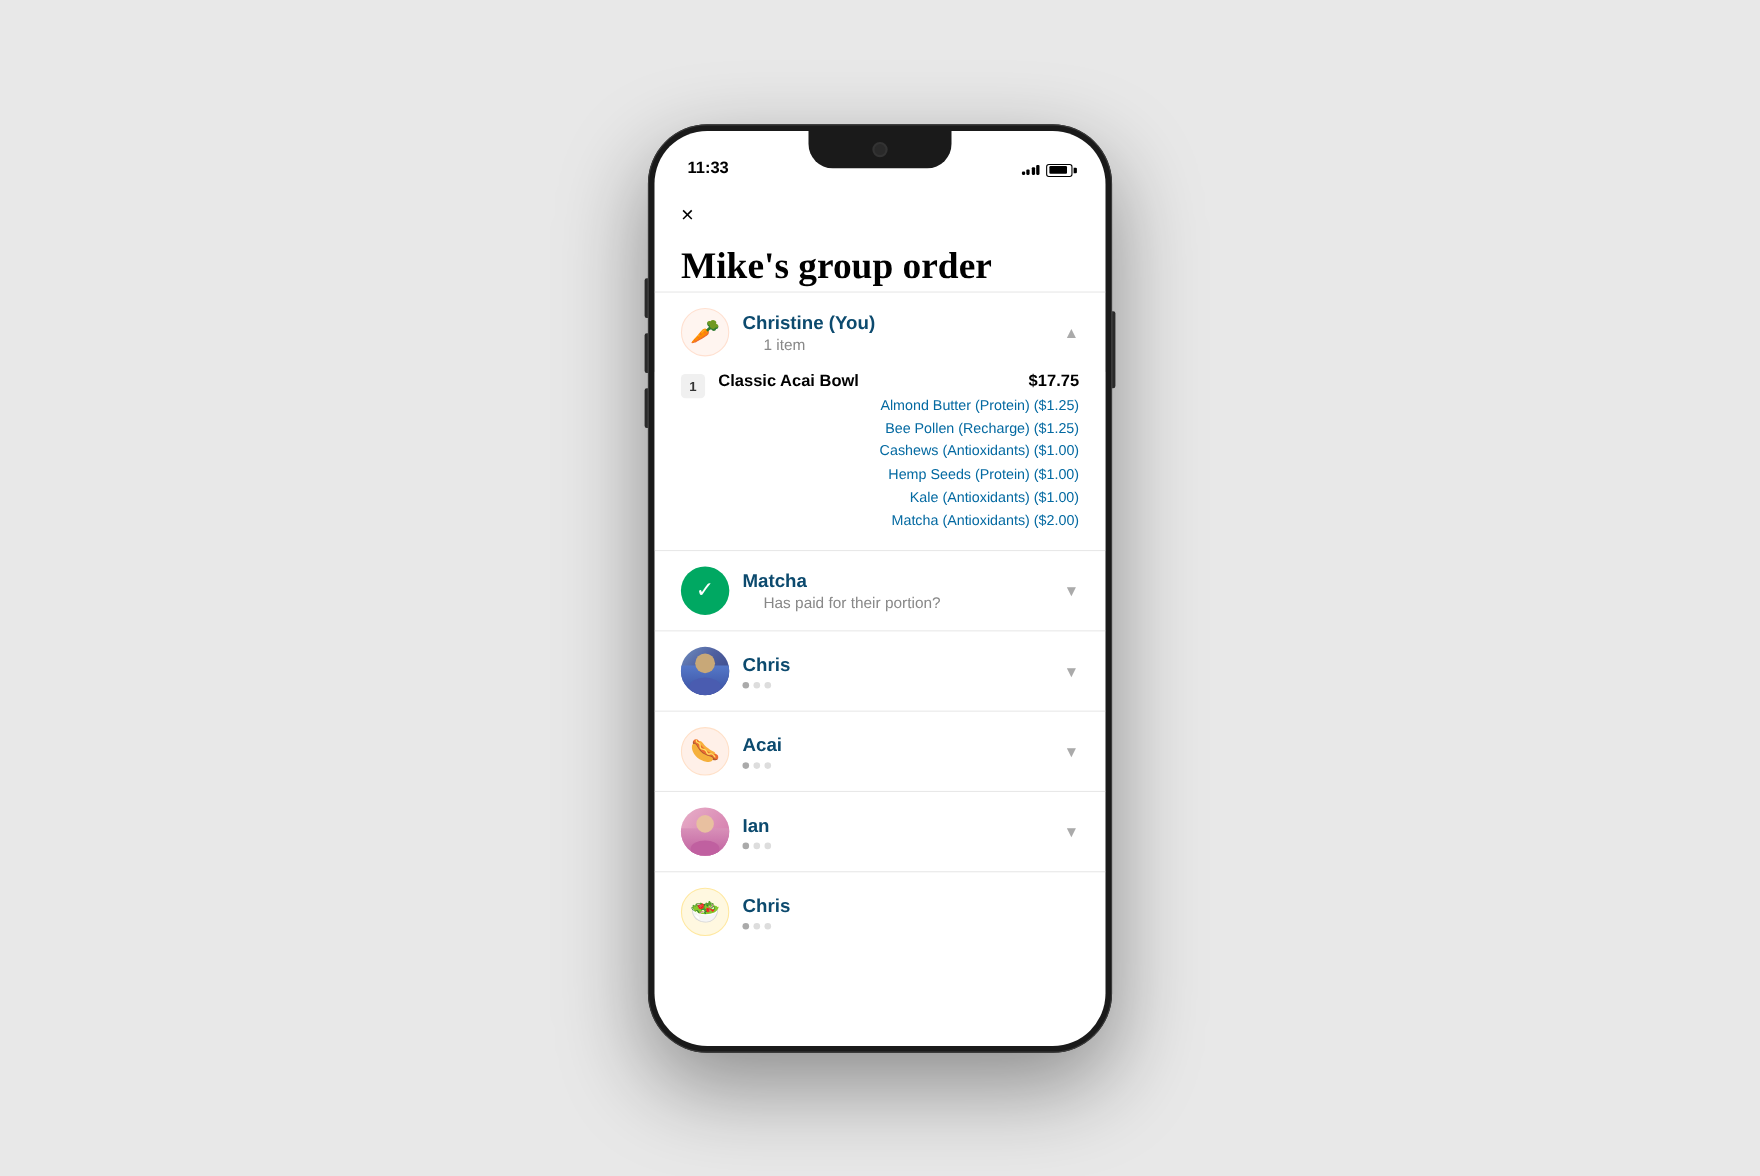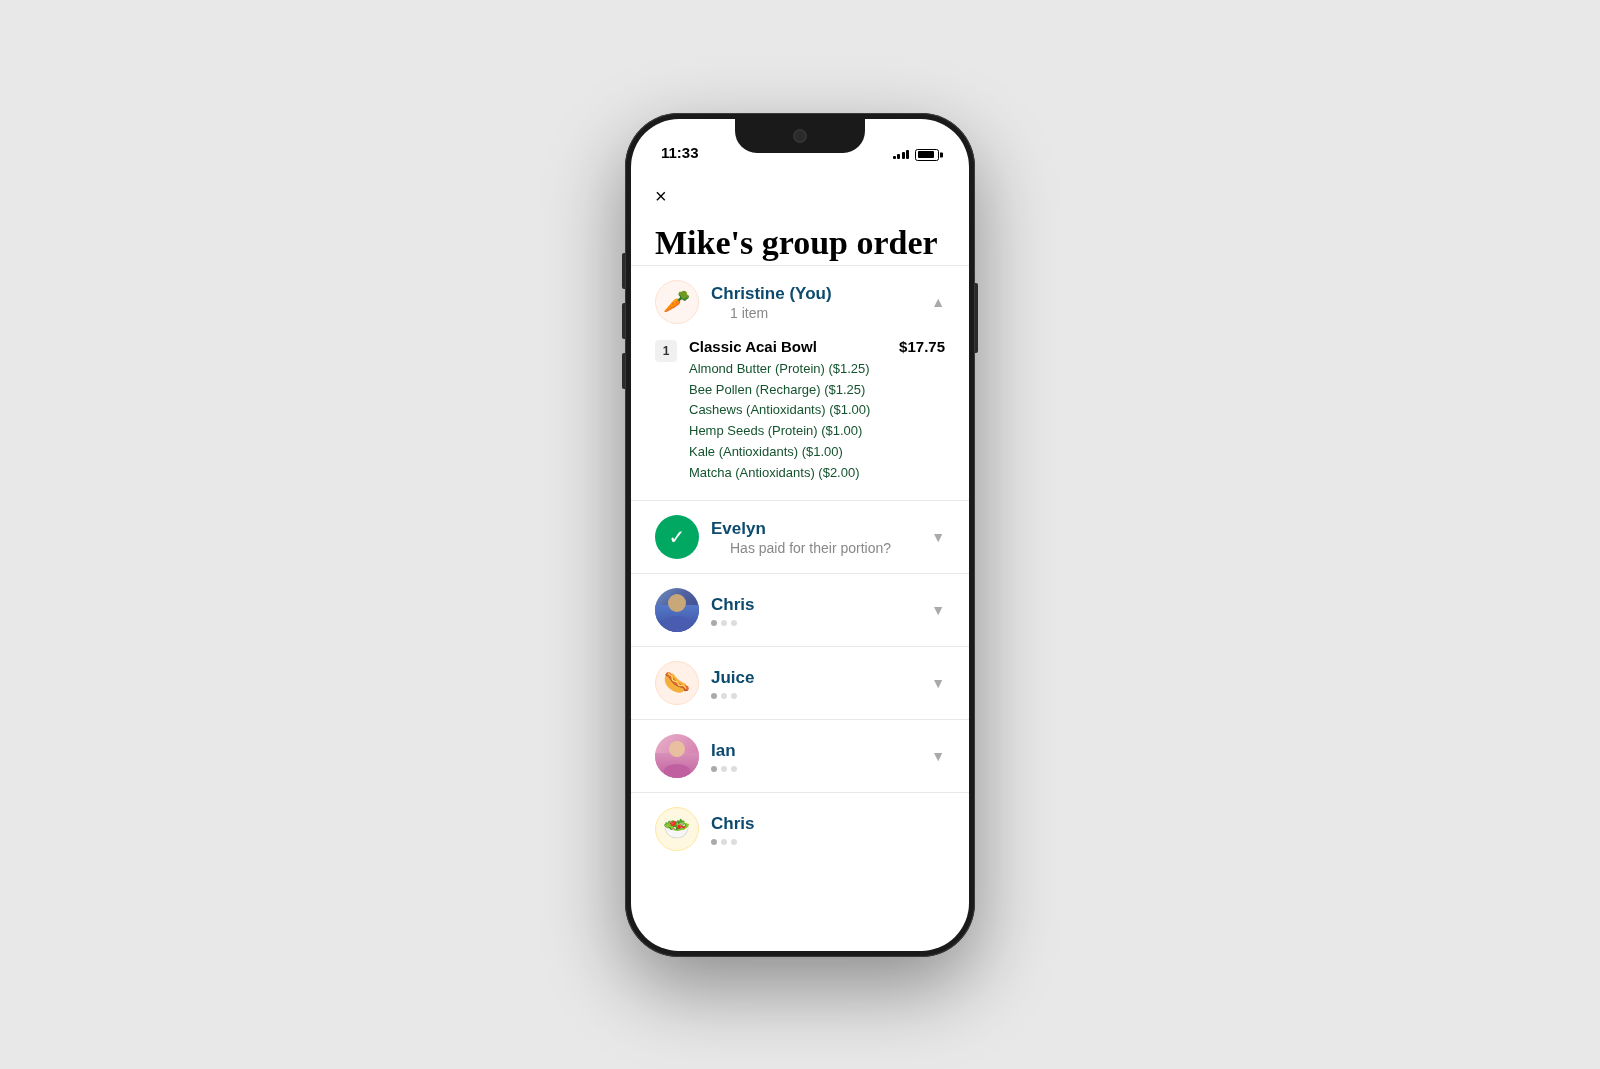--- a/index.html
+++ b/index.html
@@ -9,21 +9,21 @@
       display: flex;
       justify-content: center;
       align-items: center;
       min-height: 100vh;
       width: 1600px;
       height: 1069px;
       font-family: -apple-system, BlinkMacSystemFont, 'Helvetica Neue', Arial, sans-serif;
     }
 
     .phone-outer {
-      width: 350px;
+      width: 422px;
       height: 844px;
       background: #1a1a1a;
       border-radius: 54px;
       padding: 6px;
       position: relative;
       box-shadow: 0 30px 80px rgba(0,0,0,0.4), inset 0 0 0 1px #3a3a3a;
     }
 
     
     .phone-outer::before {
@@ -272,23 +272,24 @@
     }
 
     .item-name-row {
       display: flex;
       justify-content: space-between;
       align-items: flex-end;
     }
 
     .item-addons {
       font-size: 13px;
-      color: #14532d;
+      color: #0369a1;
       line-height: 1.6;
       margin-top: 4px;
+      text-align: right;
     }
 
     
     .dots-indicator {
       display: flex;
       gap: 4px;
       margin-top: 4px;
     }
 
     .dot {
@@ -409,21 +410,21 @@
             </div>
           </div>
         </div>
       </div>
 
       
       <div class="member-section">
         <div class="member-header">
           <div class="member-avatar avatar-green-check">✓</div>
           <div class="member-info">
-            <div class="member-name">Evelyn</div>
+            <div class="member-name">Matcha</div>
             <div class="member-subtitle">Has paid for their portion?</div>
           </div>
           <span class="chevron">▼</span>
         </div>
       </div>
 
       
       <div class="member-section">
         <div class="member-header">
           <div class="member-avatar avatar-mike" style="background: linear-gradient(135deg, #7090c0 0%, #5060a0 40%, #304080 100%); position:relative; overflow:hidden;">
@@ -441,21 +442,21 @@
           </div>
           <span class="chevron">▼</span>
         </div>
       </div>
 
       
       <div class="member-section">
         <div class="member-header">
           <div class="member-avatar avatar-zhen">🌭</div>
           <div class="member-info">
-            <div class="member-name">Juice</div>
+            <div class="member-name">Acai</div>
             <div class="dots-indicator">
               <div class="dot filled"></div>
               <div class="dot"></div>
               <div class="dot"></div>
             </div>
           </div>
           <span class="chevron">▼</span>
         </div>
       </div>
 

